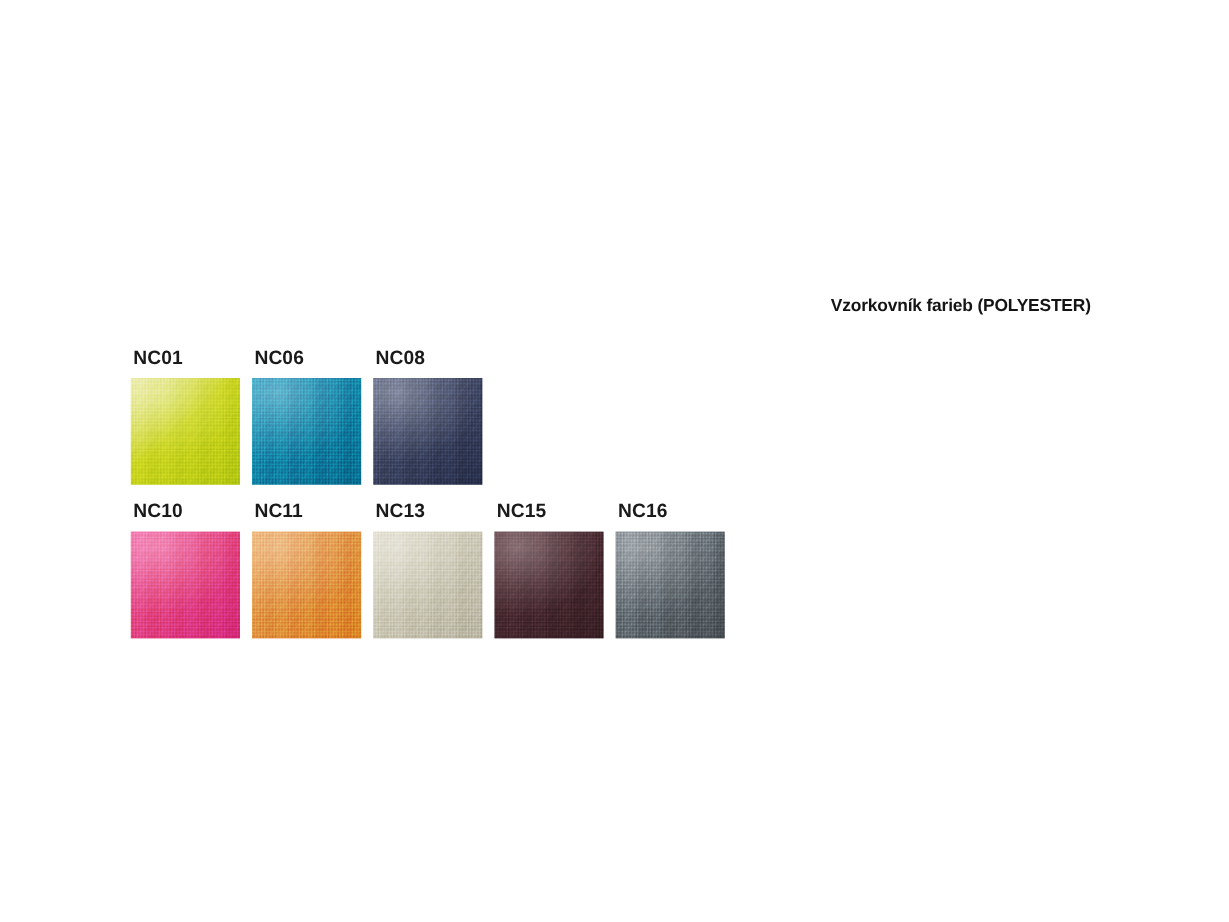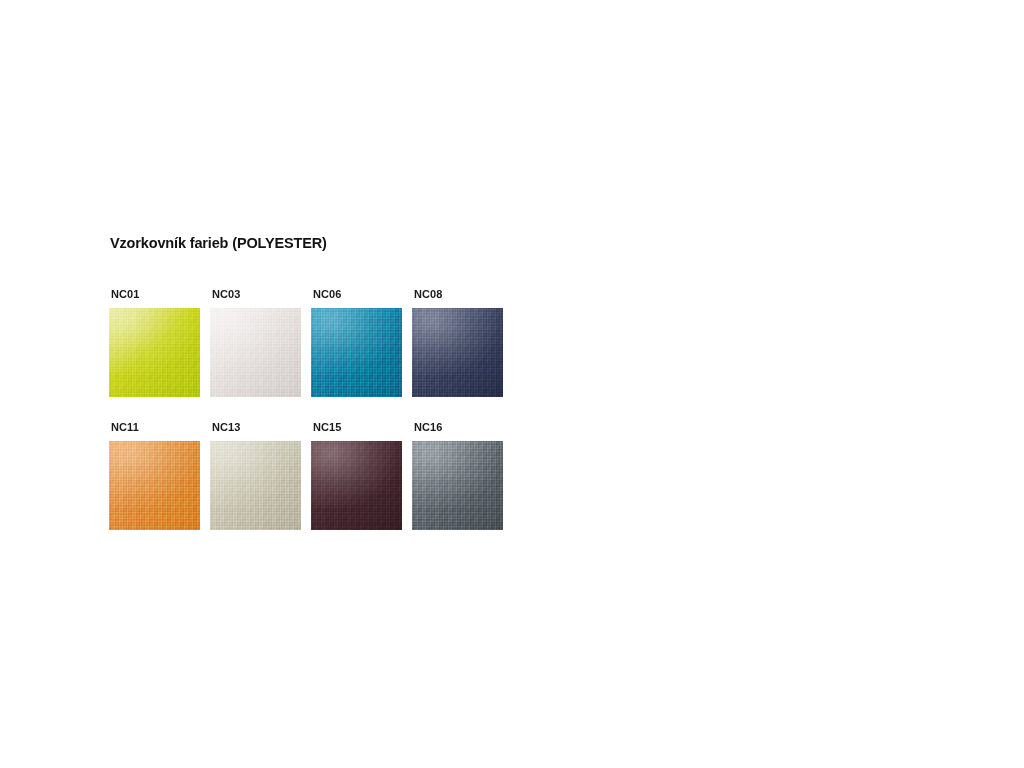--- a/index.html
+++ b/index.html
@@ -12,22 +12,23 @@
     height: 768px;
     background: #ffffff;
     font-family: "Liberation Sans", sans-serif;
     overflow: hidden;
     position: relative;
   }
 
   #swatch-board {
     position: absolute;
     left: 109px;
-    top: 236px;
+    top: 248px;
     width: 800px;
+    text-align: right;
   }
 
   #chart-title {
     font-size: 14.5px;
     font-weight: bold;
     color: #141414;
     letter-spacing: -0.15px;
     line-height: 1;
     margin: 0 0 26px 1px;
     white-space: nowrap;
@@ -40,26 +41,26 @@
   }
 
   .swatch-cell {
     width: 91px;
     display: flex;
     flex-direction: column;
     align-items: flex-start;
   }
 
   .swatch-label {
-    font-size: 11px;
+    font-size: 16px;
     font-weight: bold;
     color: #1a1a1a;
     letter-spacing: 0.1px;
     line-height: 1;
-    margin: 12px 0 8px 2px;
+    margin: 2px 0 8px 2px;
     white-space: nowrap;
   }
 
   
   .swatch-chip {
     position: relative;
     width: 91px;
     height: 89px;
     overflow: hidden;
     background-repeat: no-repeat;
@@ -148,29 +149,20 @@
       <div class="swatch-label">NC01</div>
       <div class="swatch-chip" title="NC01" style="background-image: linear-gradient(138deg, rgb(233, 232, 155) 0%, rgb(201, 212, 30) 46%, rgb(179, 198, 17) 100%);">
         <span class="weave-warp"></span>
         <span class="weave-weft"></span>
         <span class="weave-twill"></span>
         <span class="chip-sheen"></span>
       </div>
     </div>
 
 
-    <div class="swatch-cell">
-      <div class="swatch-label">NC03</div>
-      <div class="swatch-chip" title="NC03" style="background-image: linear-gradient(138deg, rgb(243, 241, 239) 0%, rgb(230, 225, 222) 46%, rgb(212, 206, 203) 100%);">
-        <span class="weave-warp"></span>
-        <span class="weave-weft"></span>
-        <span class="weave-twill"></span>
-        <span class="chip-sheen"></span>
-      </div>
-    </div>
 
 
 
     <div class="swatch-cell">
       <div class="swatch-label">NC06</div>
       <div class="swatch-chip" title="NC06" style="background-image: linear-gradient(138deg, rgb(36, 152, 189) 0%, rgb(20, 130, 166) 46%, rgb(8, 107, 142) 100%);">
         <span class="weave-warp"></span>
         <span class="weave-weft"></span>
         <span class="weave-twill"></span>
         <span class="chip-sheen"></span>
@@ -186,20 +178,29 @@
         <span class="weave-twill"></span>
         <span class="chip-sheen"></span>
       </div>
     </div>
 
   </div>
 
   <div class="swatch-row">
 
 
+    <div class="swatch-cell">
+      <div class="swatch-label">NC10</div>
+      <div class="swatch-chip" title="NC10" style="background-image: linear-gradient(138deg, rgb(240, 93, 159) 0%, rgb(227, 67, 127) 46%, rgb(212, 40, 122) 100%);">
+        <span class="weave-warp"></span>
+        <span class="weave-weft"></span>
+        <span class="weave-twill"></span>
+        <span class="chip-sheen"></span>
+      </div>
+    </div>
 
     <div class="swatch-cell">
       <div class="swatch-label">NC11</div>
       <div class="swatch-chip" title="NC11" style="background-image: linear-gradient(138deg, rgb(234, 165, 92) 0%, rgb(224, 144, 64) 46%, rgb(218, 126, 34) 100%);">
         <span class="weave-warp"></span>
         <span class="weave-weft"></span>
         <span class="weave-twill"></span>
         <span class="chip-sheen"></span>
       </div>
     </div>

